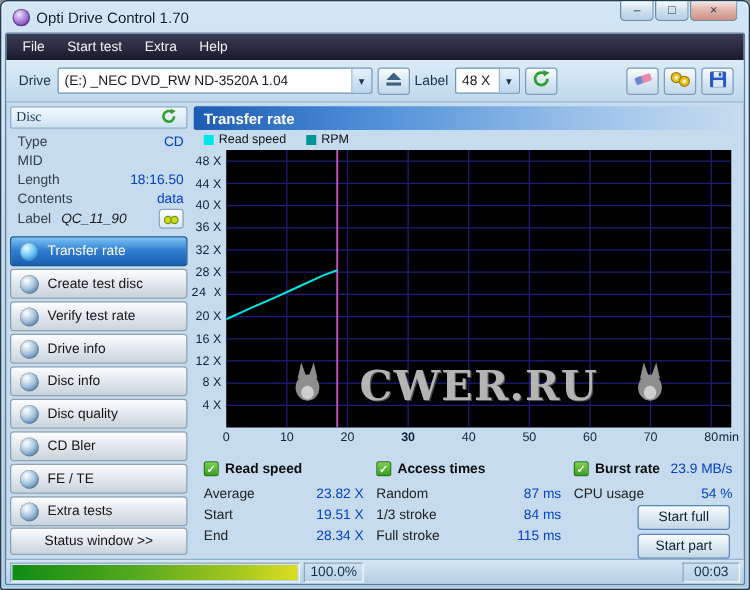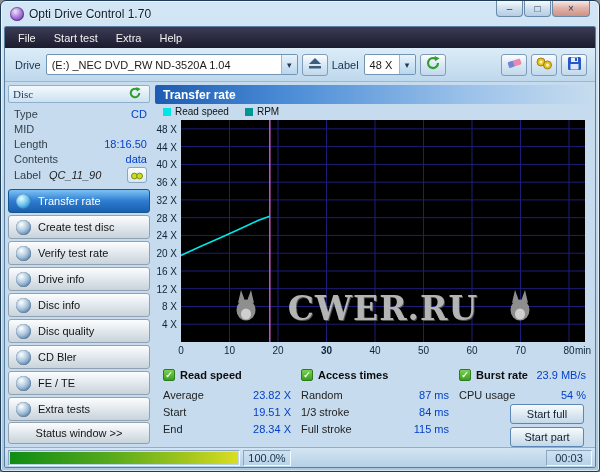--- a/index.html
+++ b/index.html
@@ -391,21 +391,21 @@
           </span>
         </div>
 
         <div class="chart-zone">
           <div class="y-axis">
               <div class="ytick" style="top: 199.24px;">4 X</div>
               <div class="ytick" style="top: 181.48px;">8 X</div>
               <div class="ytick" style="top: 163.72px;">12 X</div>
               <div class="ytick" style="top: 145.96px;">16 X</div>
               <div class="ytick" style="top: 128.2px;">20 X</div>
-              <div class="ytick" style="top: 110.44px;">24 X</div>
+              <div class="ytick" style="top: 110.44px; font-family: Liberation Mono, monospace;">24 X</div>
               <div class="ytick" style="top: 92.68px;">28 X</div>
               <div class="ytick" style="top: 74.92px;">32 X</div>
               <div class="ytick" style="top: 57.16px;">36 X</div>
               <div class="ytick" style="top: 39.4px;">40 X</div>
               <div class="ytick" style="top: 21.64px;">44 X</div>
               <div class="ytick" style="top: 3.88px;">48 X</div>
             </div>
           <div class="plot">
             <svg class="chart-svg" preserveAspectRatio="none" viewBox="0 0 404 222">
                 <line x1="0" x2="404" y1="204.2" y2="204.2" stroke="#1e1e7a" stroke-width="1"></line>

